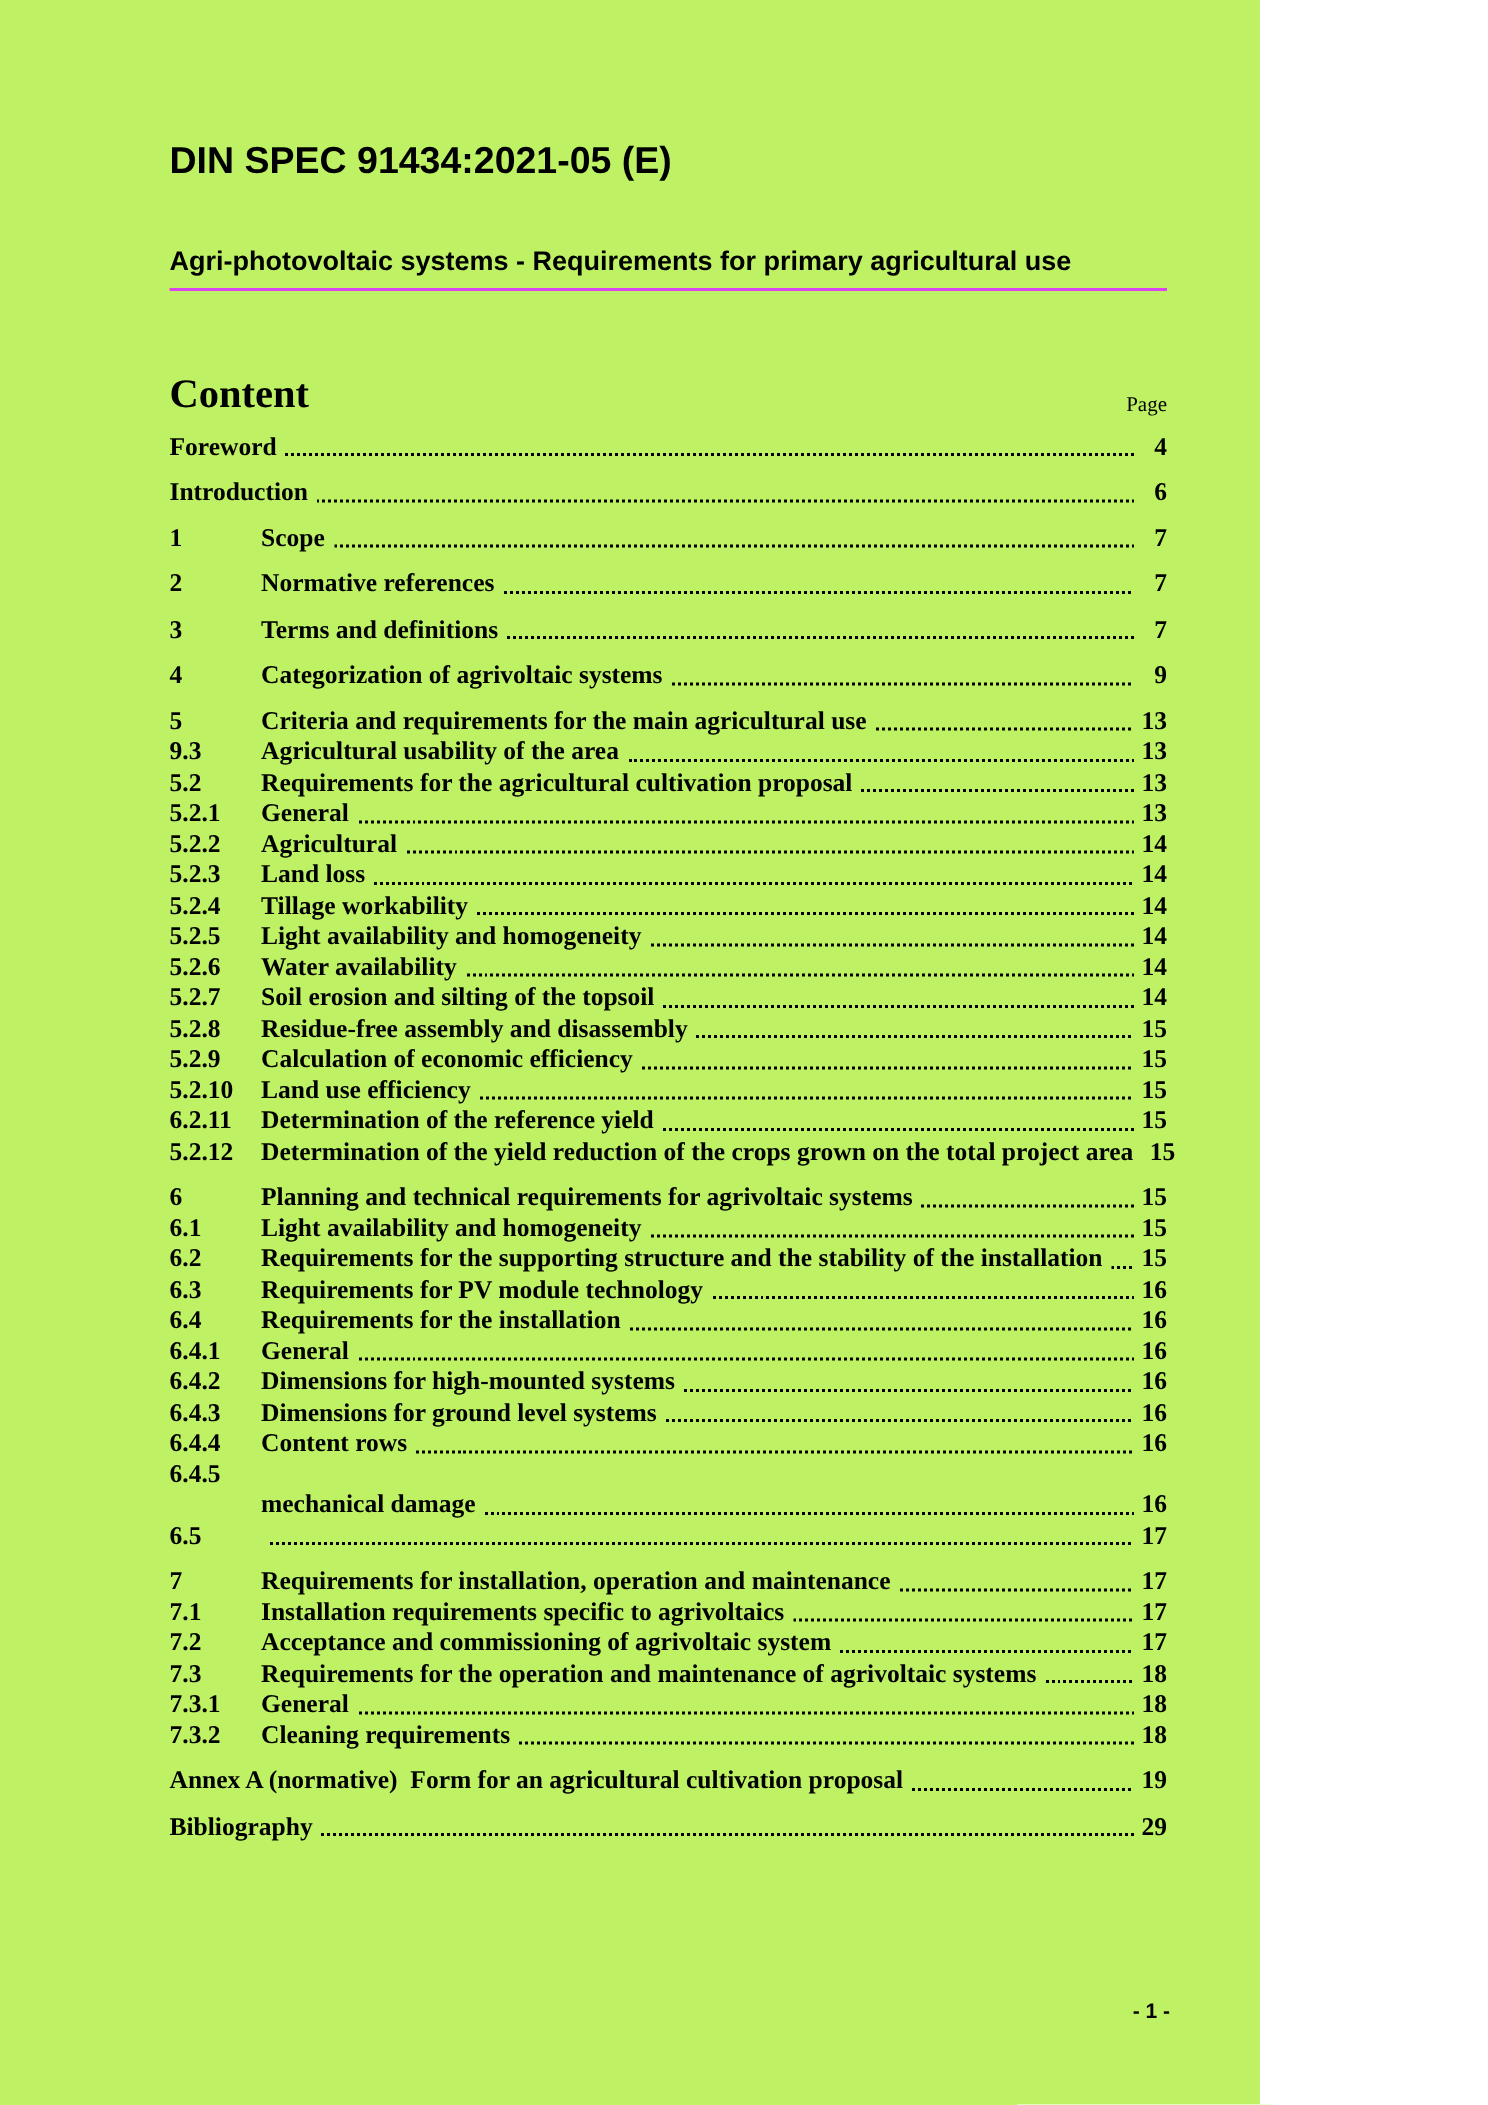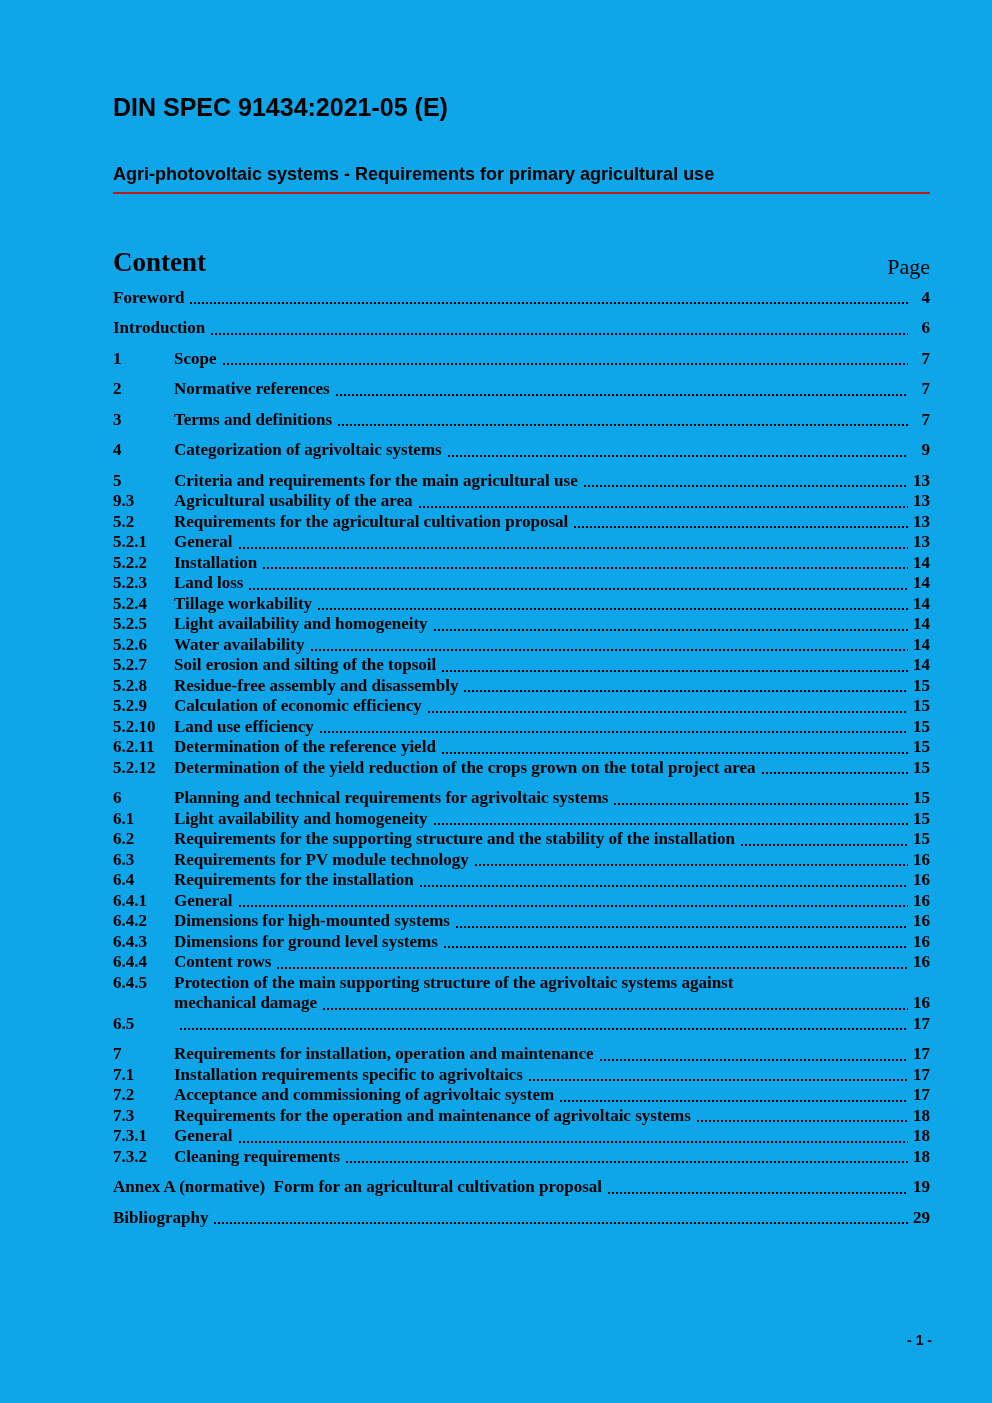--- a/index.html
+++ b/index.html
@@ -1,20 +1,20 @@
 <!DOCTYPE html>
 <html><head>
 <meta charset="utf-8">
 <style>
   html, body { margin: 0; padding: 0; background: #ffffff; }
   .page {
     position: relative;
-    width: 992px;
+    width: 840px;
     height: 1403px;
-    background: #0ea5e9;
+    background: #bef264;
     color: #000000;
     font-family: "Liberation Serif", "DejaVu Serif", serif;
     overflow: hidden;
     box-sizing: border-box;
   }
   .content {
     margin: 0 62px 0 113px; 
   }
   .doc-title {
     margin: 92px 0 0 0;
@@ -23,36 +23,36 @@
     font-size: 25px;
     line-height: 1.2;
   }
   .doc-subtitle {
     margin: 42px 0 0 0;
     font-family: "Liberation Sans", "DejaVu Sans", sans-serif;
     font-weight: bold;
     font-size: 18px;
     line-height: 1.2;
     padding-bottom: 6px;
-    border-bottom: 2px solid #b91c1c;
+    border-bottom: 2px solid #d946ef;
   }
   .toc-heading-row {
     display: flex;
     justify-content: space-between;
     align-items: flex-end;
     margin-top: 52px;
   }
   .toc-heading {
     font-size: 27px;
     font-weight: bold;
     line-height: 1.2;
     margin: 0;
   }
   .page-col-label {
-    font-size: 22px;
+    font-size: 14px;
     font-weight: normal;
     line-height: 1.2;
     margin-bottom: -2px;
   }
   .toc {
     margin-top: 10px;
     font-size: 17px;
     font-weight: bold;
   }
   .toc-row {
@@ -160,21 +160,21 @@
     <span class="toc-page">13</span>
   </div>
         <div class="toc-row">
     <span class="toc-num">5.2.1</span>
     <span class="toc-title">General</span>
     <span class="toc-leader"></span>
     <span class="toc-page">13</span>
   </div>
         <div class="toc-row">
     <span class="toc-num">5.2.2</span>
-    <span class="toc-title">Installation</span>
+    <span class="toc-title">Agricultural</span>
     <span class="toc-leader"></span>
     <span class="toc-page">14</span>
   </div>
         <div class="toc-row">
     <span class="toc-num">5.2.3</span>
     <span class="toc-title">Land loss</span>
     <span class="toc-leader"></span>
     <span class="toc-page">14</span>
   </div>
         <div class="toc-row">
@@ -280,21 +280,20 @@
     <span class="toc-page">16</span>
   </div>
         <div class="toc-row">
     <span class="toc-num">6.4.4</span>
     <span class="toc-title">Content rows</span>
     <span class="toc-leader"></span>
     <span class="toc-page">16</span>
   </div>
         <div class="toc-row no-leader">
     <span class="toc-num">6.4.5</span>
-    <span class="toc-title">Protection of the main supporting structure of the agrivoltaic systems against</span>
     
     
   </div>
         <div class="toc-row">
     <span class="toc-num"></span>
     <span class="toc-title">mechanical damage</span>
     <span class="toc-leader"></span>
     <span class="toc-page">16</span>
   </div>
         <div class="toc-row">

